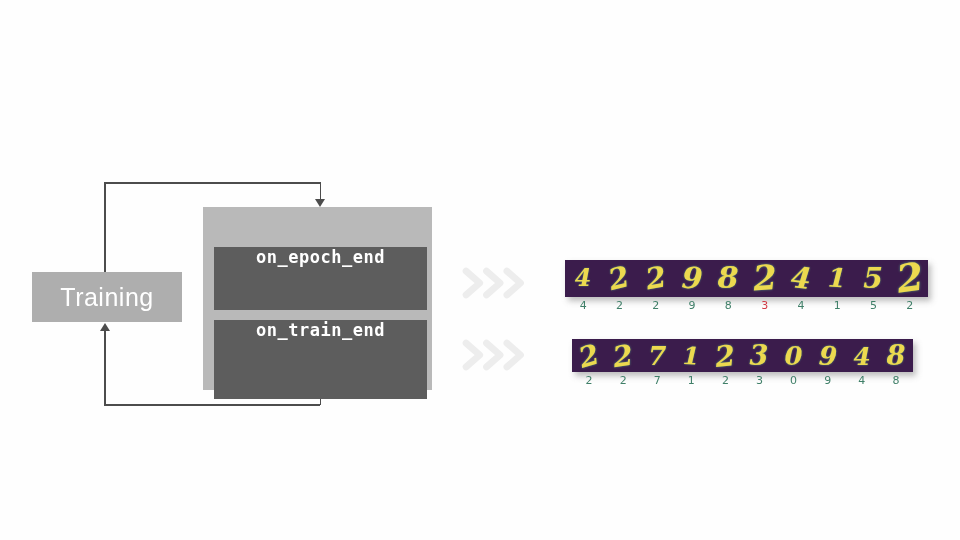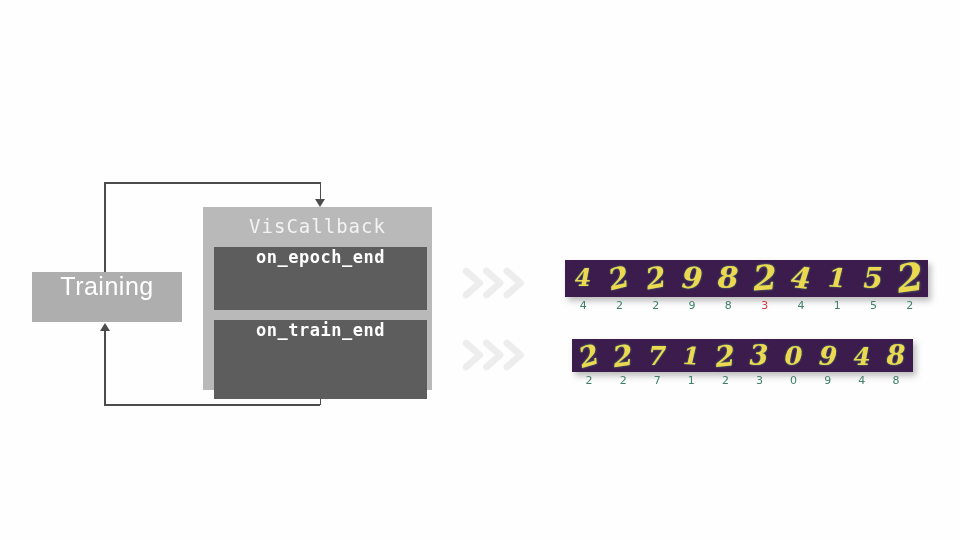--- a/index.html
+++ b/index.html
@@ -3,21 +3,21 @@
 <meta charset="utf-8">
 <style>
   html,body{margin:0;padding:0;}
   body{
     width:960px;height:540px;position:relative;overflow:hidden;
     background:#fefefe;font-family:"Liberation Sans",sans-serif;
   }
   
   .training-box{
     position:absolute;left:32px;top:272px;width:150px;height:50px;
-    background:#aeaeae;display:flex;justify-content:center;
+    background:#aeaeae;display:flex;align-items:center;justify-content:center;
   }
   .training-box .lbl{color:#ffffff;font-size:25px;letter-spacing:.5px;}
   .cb-box{
     position:absolute;left:203px;top:207px;width:229px;height:183px;
     background:#b9b9b9;box-sizing:border-box;
   }
   .cb-title{
     text-align:center;margin-top:8px;color:#f3f3f3;
     font-family:"DejaVu Sans Mono","Liberation Mono",monospace;
     font-size:19px;letter-spacing:1px;
@@ -74,21 +74,20 @@
 <div class="fline" style="left:104px;top:182px;width:1.5px;height:90px;"></div>
 <div class="fline" style="left:104px;top:182px;width:216px;height:1.5px;"></div>
 <div class="fline" style="left:319.5px;top:182px;width:1.5px;height:18px;"></div>
 <div class="arrowhead ah-down" style="left:315px;top:199px;"></div>
 <div class="fline" style="left:319.5px;top:390px;width:1.5px;height:15px;"></div>
 <div class="fline" style="left:104px;top:404px;width:216px;height:1.5px;"></div>
 <div class="fline" style="left:104px;top:331px;width:1.5px;height:74px;"></div>
 <div class="arrowhead ah-up" style="left:100px;top:323px;"></div>
 
 <div class="cb-box">
-  <div class="cb-title">VisCallback</div>
   <div class="method-box m0">
     <span class="method-name">on_epoch_end</span>
   </div>
   <div class="method-box m1">
     <span class="method-name">on_train_end</span>
   </div>
 </div>
 
 <svg class="chev" style="left:460px;top:266px;" viewBox="0 0 80 40">
   <polyline points="6,6 22,20 6,34" fill="none" stroke="#ededed" stroke-width="8" stroke-linecap="round" stroke-linejoin="round"></polyline>

